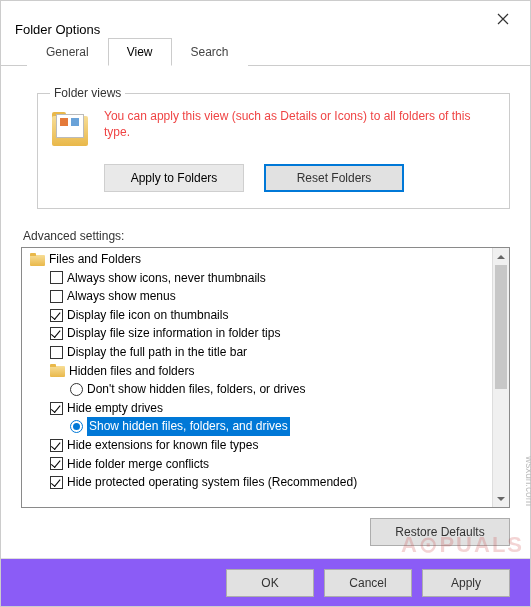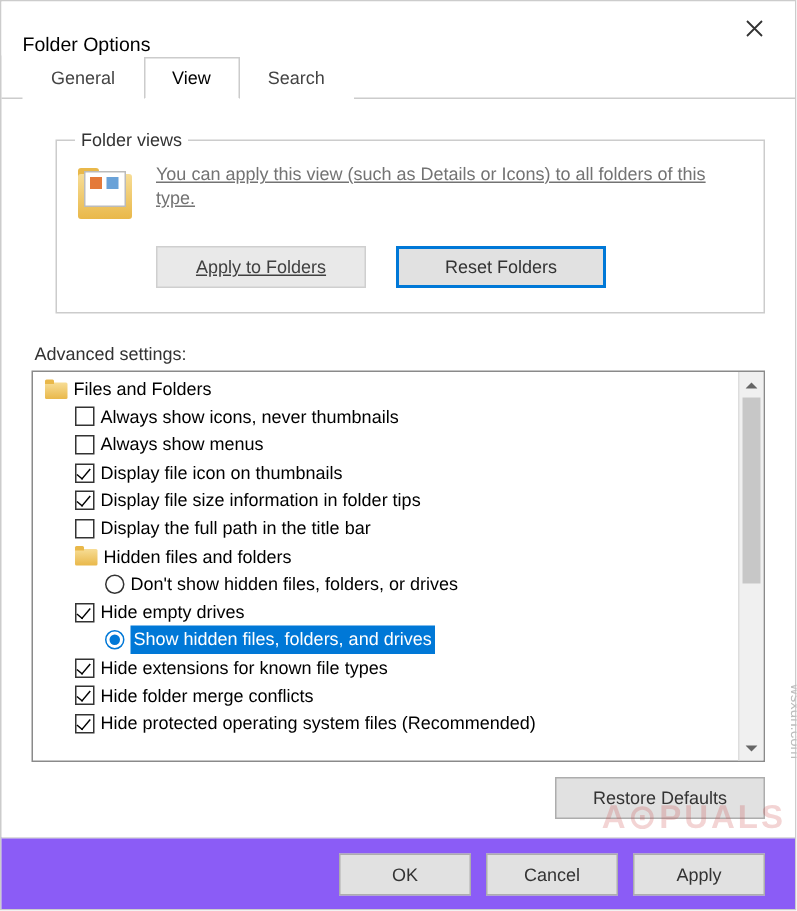--- a/index.html
+++ b/index.html
@@ -38,21 +38,21 @@
     width: 46px;
     height: 36px;
     display: flex;
     align-items: center;
     justify-content: center;
     cursor: pointer;
   }
   .titlebar .close svg { width: 12px; height: 12px; }
   .tabs {
     display: flex;
-    padding: 0 14px;
+    padding: 0 26px;
     gap: 0;
     border-bottom: 1px solid #ccc;
     margin: 0 0 0 0;
     position: relative;
   }
   .tab {
     padding: 6px 18px 6px 18px;
     border: 1px solid transparent;
     border-bottom: none;
     cursor: pointer;
@@ -101,42 +101,41 @@
   }
   .folder-icon .paper {
     position: absolute; left: 6px; top: 4px; width: 28px; height: 24px;
     background: #fff; border: 1px solid #bbb;
   }
   .folder-icon .paper::before, .folder-icon .paper::after {
     content:""; position:absolute; background:#c7c7c7;
   }
   .folder-icon .paper::before { left:3px; top:3px; width:8px; height:8px; background:#e47a3a;}
   .folder-icon .paper::after  { left:14px; top:3px; width:8px; height:8px; background:#6aa2d8;}
-  .fv-text { flex: 1; color: #737373; line-height: 1.35; text-decoration: underline; }
+  .fv-text { flex: 1; color: #ef4444; line-height: 1.35; }
   .fv-buttons {
     display: flex;
     gap: 20px;
     margin-top: 12px;
     margin-left: 54px;
   }
   .btn {
     min-width: 140px;
     height: 28px;
     border: 1px solid #adadad;
     background: #e1e1e1;
     color: #333;
     cursor: pointer;
     font-family: inherit;
     font-size: 12px;
   }
   .btn:disabled {
-    color: #404040;
+    color: #000000;
     background: #e9e9e9;
     border-color: #cfcfcf;
-    text-decoration: underline;
   }
   .btn.hl {
     border: 2px solid #0078d7;
     padding: 0;
   }
   .adv-label {
     margin: 4px 0 4px 2px;
     color: #333;
   }
   .adv-box {

